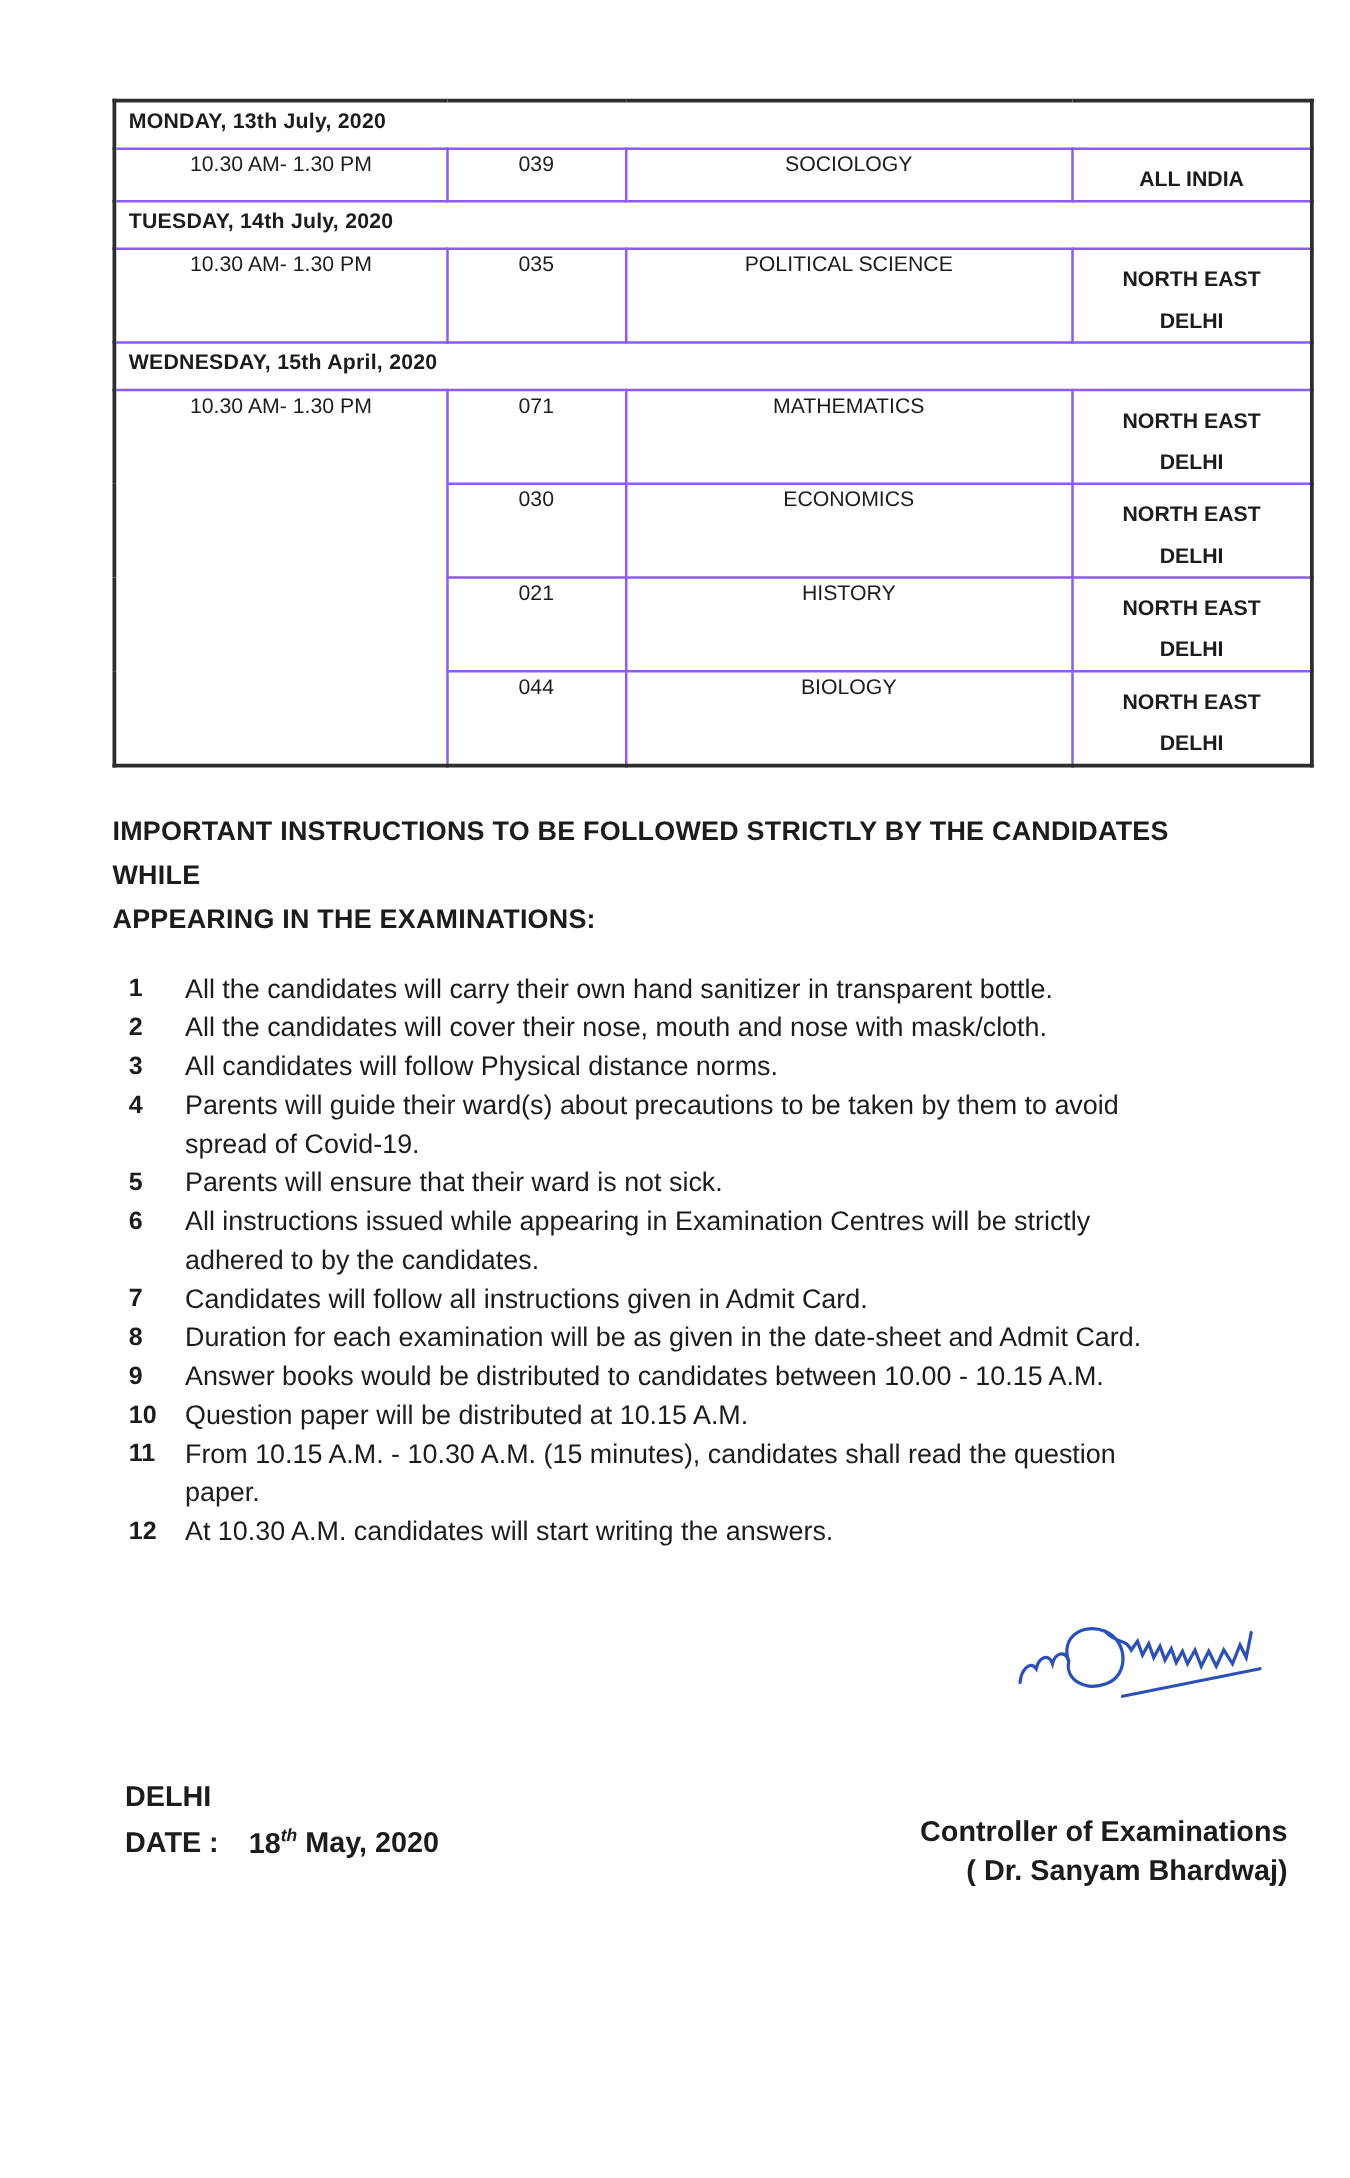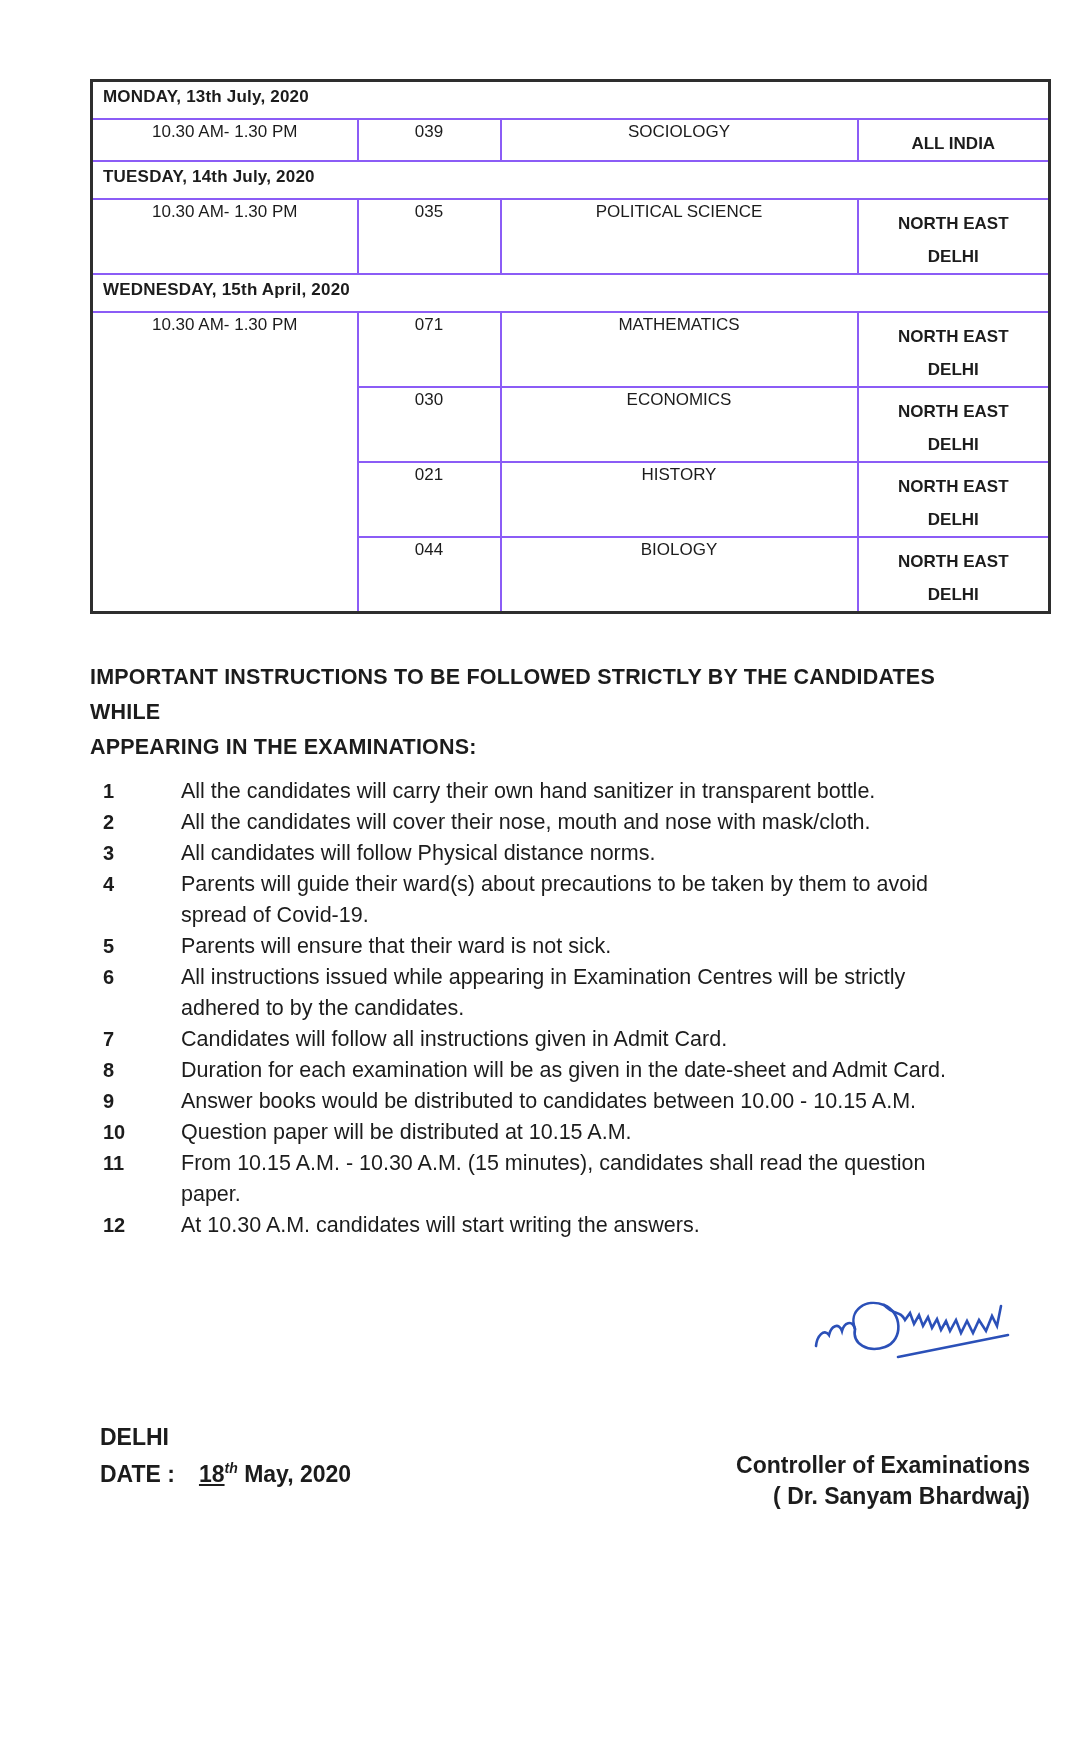--- a/index.html
+++ b/index.html
@@ -36,42 +36,42 @@
   tr.r-tall  td { height:73px; }
   col.c-time    { width:266px; }
   col.c-code    { width:143px; }
   col.c-subject { width:357px; }
   col.c-region  { width:192px; }
 
   
   .instr-heading {
     position:absolute; left:90px; top:648px; width:900px;
     font-weight:bold; font-size:21.5px; line-height:35px;
-    white-space:pre-line; letter-spacing:0.2px;margin-top:12px;
+    white-space:pre-line; letter-spacing:0.2px;
   }
   .instr-list { position:absolute; left:103px; top:776px; width:930px; }
   .instr-item { display:flex; align-items:flex-start; }
   .instr-num  {
     width:45px; flex-shrink:0; font-weight:bold; font-size:20px;
     line-height:31px;
   }
   .instr-text {
-    font-size:21.5px; line-height:31px; white-space:pre-line; width:880px;margin-left:33px;
+    font-size:21.5px; line-height:31px; white-space:pre-line; width:880px;
   }
 
   
   .signature { position:absolute; left:808px; top:1292px; width:215px; height:82px; }
 
   
   .footer-left {
     position:absolute; left:100px; top:1422px;
     font-weight:bold; font-size:23px; line-height:31px;
   }
   .footer-left .date-line { white-space:pre; }
-  .footer-left .date-value { margin-left:24px;text-decoration:underline; }
+  .footer-left .date-value { margin-left:24px; }
   .footer-left sup { font-size:14px;font-style:italic; }
   .footer-right {
     position:absolute; left:580px; top:1450px; width:450px;
     text-align:right; font-weight:bold; font-size:23px; line-height:31px;
   }
 </style>
 </head>
 <body>
 
 <table class="exam-table">

